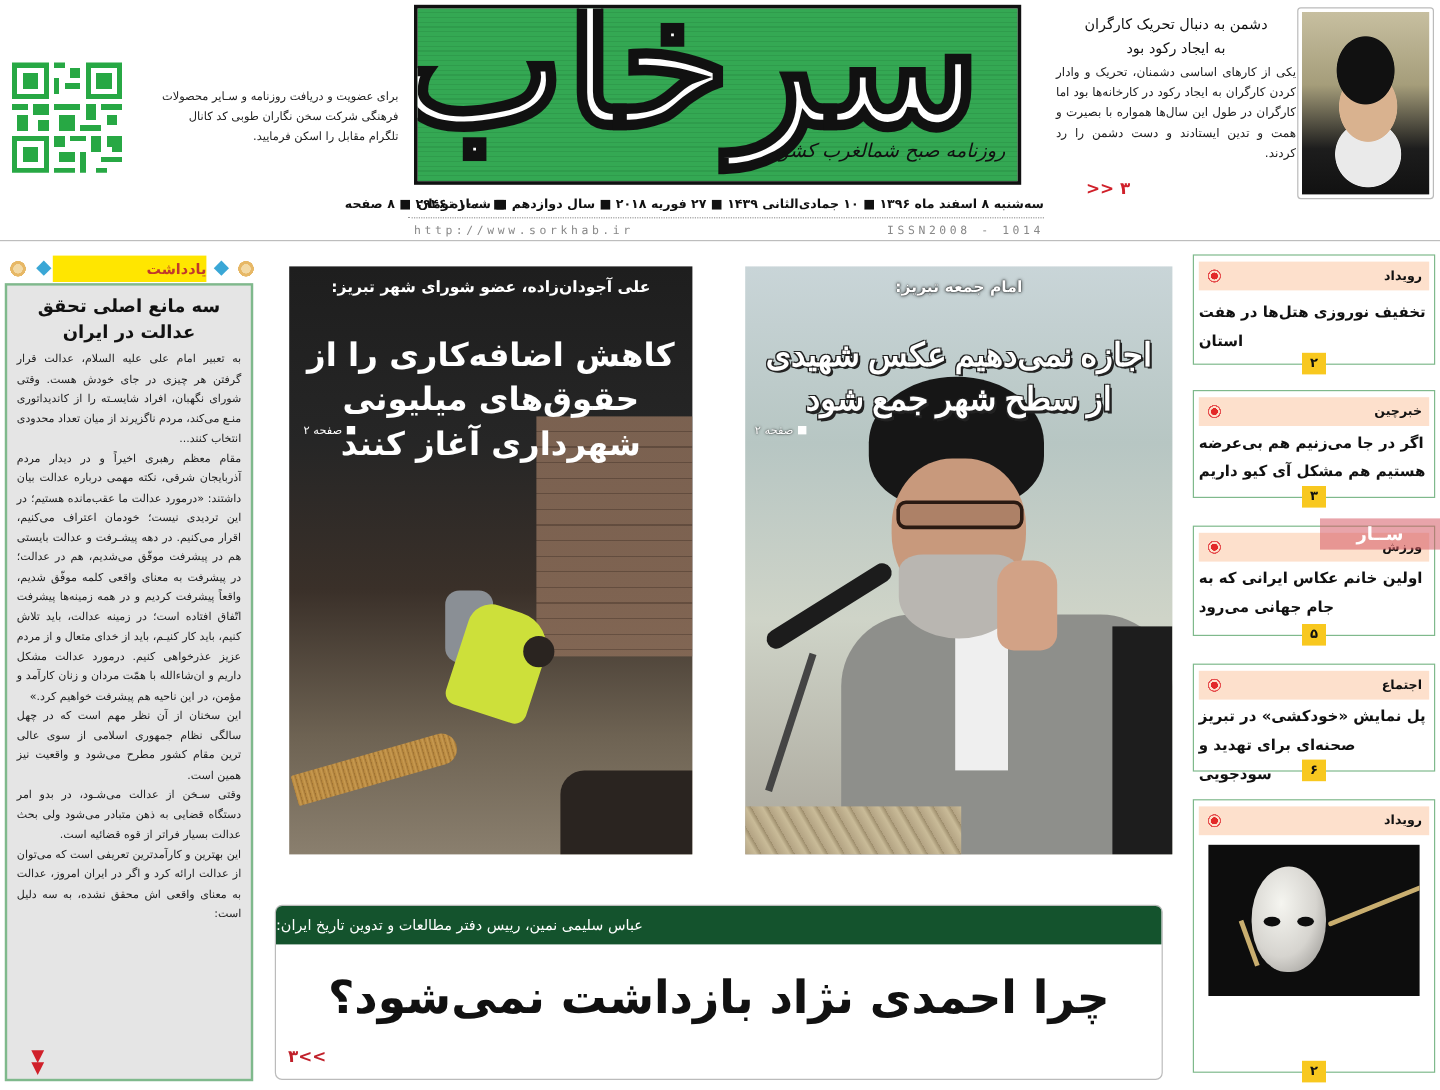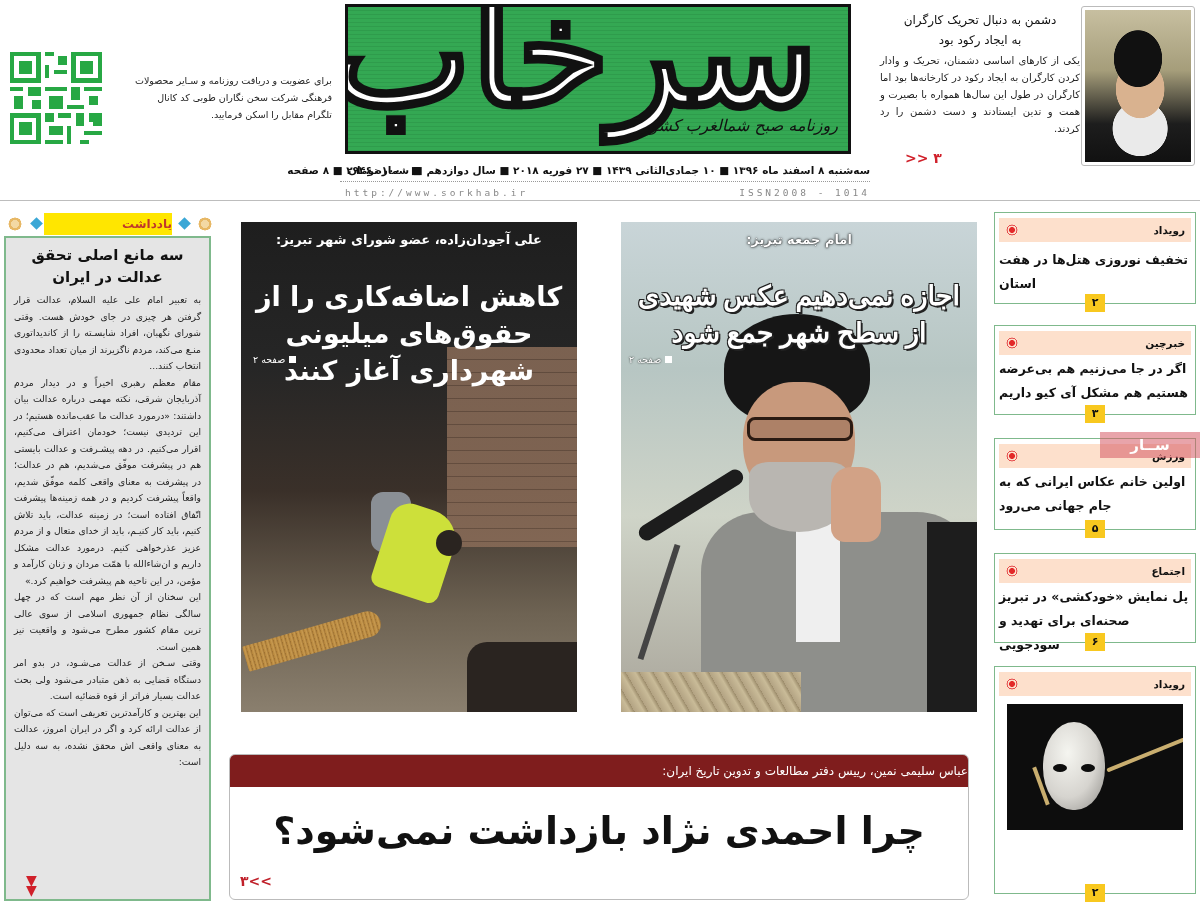--- a/index.html
+++ b/index.html
@@ -77,21 +77,21 @@
   .cleric-robe { position: absolute; left: 80px; top: 290px; width: 276px; height: 200px; background: #8e8f8b; border-radius: 60px 60px 0 0; }
   .cleric-collar { position: absolute; left: 175px; top: 300px; width: 44px; height: 120px; background: #efefef; }
   .cleric-cloak { position: absolute; right: 0; top: 300px; width: 50px; height: 190px; background: #1d1d1d; }
   .cleric-hand { position: absolute; left: 210px; top: 245px; width: 50px; height: 75px; background: #d2a286; border-radius: 20px 20px 14px 14px; }
   .mic { position: absolute; left: 10px; top: 275px; width: 120px; height: 16px; background: #1c1c1c; transform: rotate(-32deg); border-radius: 8px; }
   .mic-stand { position: absolute; left: 35px; top: 320px; width: 6px; height: 120px; background: #444; transform: rotate(18deg); }
   .podium { position: absolute; left: 0; bottom: 0; width: 180px; height: 40px; background: repeating-linear-gradient(60deg, #b3a383 0px, #c9bb98 8px, #9c8c6b 12px); }
 
   
   .lead { position: absolute; left: 229px; top: 754px; width: 740px; height: 146px; border: 1px solid #bbb; border-radius: 6px; overflow: hidden; background: #fff; }
-  .lead-kicker { height: 32px; background: #7f1d1d; color: #fff; font-size: 12px; text-align: right; line-height: 32px; padding-left: 12px; }
+  .lead-kicker { height: 32px; background: #14532d; color: #fff; font-size: 12px; text-align: left; line-height: 32px; }
   .lead-headline { text-align: center; font-weight: bold; font-size: 38px; color: #111; margin-top: 22px; letter-spacing: -1px; }
   .lead-more { position: absolute; left: 10px; bottom: 10px; color: #c0202a; font-weight: bold; font-size: 14px; direction: ltr; }
 
   
   .brief { position: absolute; left: 994px; width: 202px; border: 1.5px solid #7fb98c; background: #fff; }
   .brief-cat { margin: 5px 4px 0; height: 24px; background: #fde0cc; font-size: 10.5px; font-weight: bold; line-height: 24px; padding-right: 6px; text-align: right; position: relative; }
   .brief-cat .burst { position: absolute; left: 4px; top: 3px; width: 18px; height: 18px; border-radius: 50%;
     background: radial-gradient(circle, #e32929 22%, transparent 24%, transparent 34%, #e65050 36%, #e65050 42%, transparent 44%); }
   .brief-title { font-size: 12.5px; font-weight: bold; text-align: left; line-height: 24px; margin-top: 6px; padding: 0 4px; }
   .brief-page { position: absolute; left: 50%; bottom: -9px; transform: translateX(-50%); width: 20px; height: 18px; background: #f8c81f; font-size: 11px; font-weight: bold; text-align: center; line-height: 18px; }

